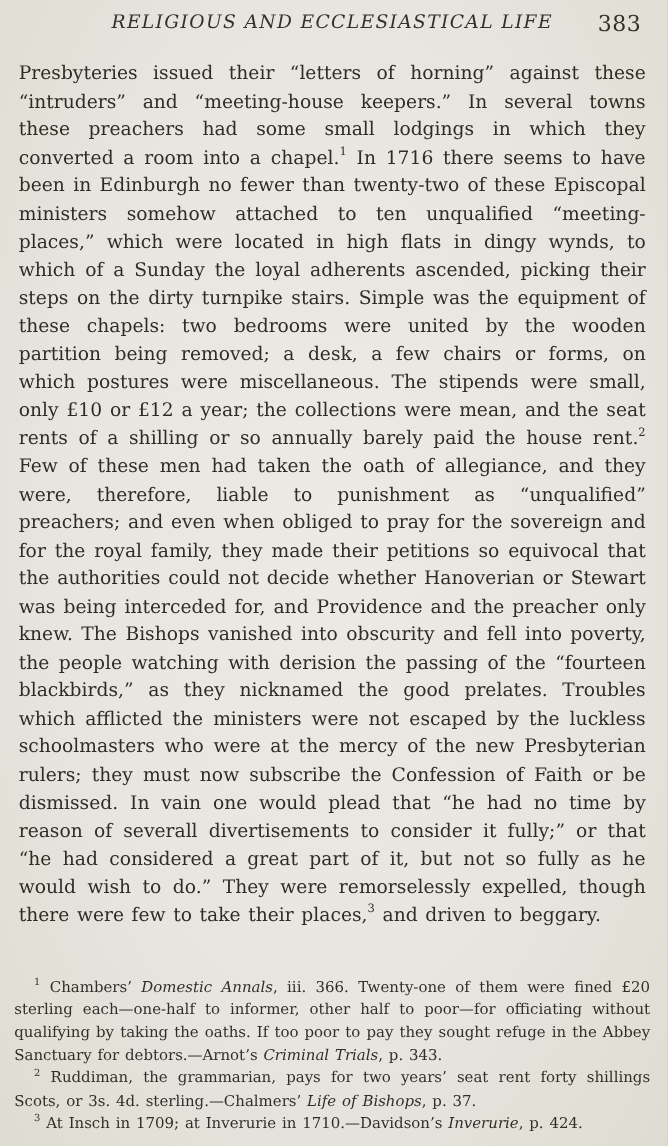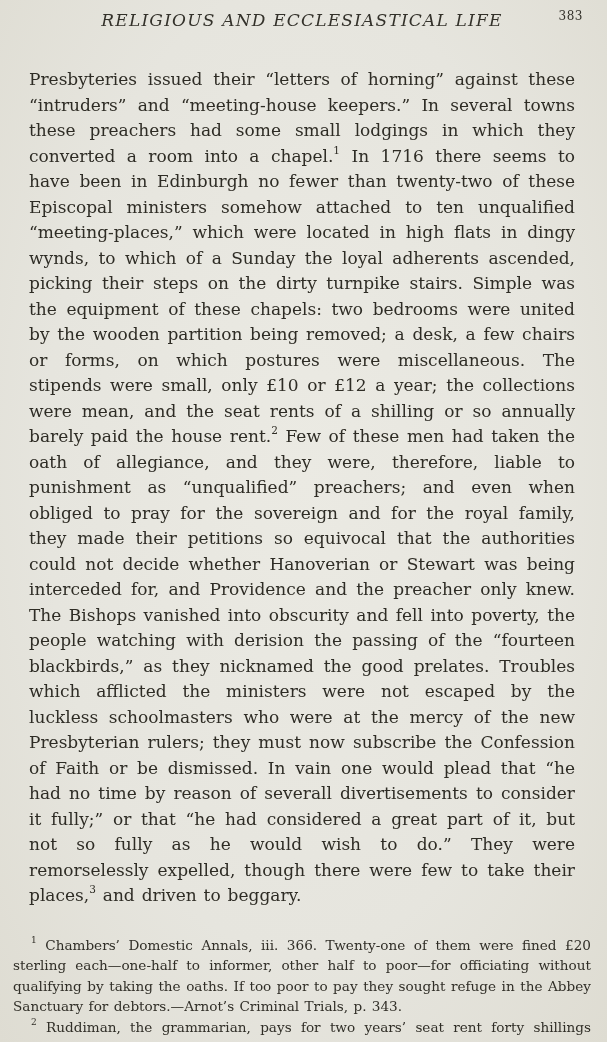--- a/index.html
+++ b/index.html
@@ -26,52 +26,52 @@
     letter-spacing: 1.2px;
     padding-top: 2px;
     color: #33312a;
     flex: 0 0 auto;
   }
   .page-number {
     position: absolute;
     right: 8px; top: 1px;
     font-style: normal;
     letter-spacing: 0.5px;
-    font-size: 12px;
+    font-size: 20px;
   }
   .body {
     margin-top: 21px;
     font-size: 17px;
     line-height: 25.5px;
     text-align: justify;
     word-spacing: 1.5px;
     flex: 0 0 auto;
   }
-  .body p { margin: 16px; }
+  .body p { margin: 4px; }
   .body p.indent { text-indent: 34px; }
   sup.fn-ref {
     font-size: 10.5px;
     line-height: 0;
     position: relative;
     top: -1px;
     vertical-align: super;
   }
   .footnotes {
     margin-top: auto;
     padding-top: 10px;
     font-size: 13.6px;
     line-height: 20.6px;
     text-align: justify;
     word-spacing: 1px;
     color: #302e27;
     flex: 0 0 auto;
   }
   .footnotes p.footnote { margin: 0; text-indent: 18px; }
   .footnotes sup.fn-ref { font-size: 9px; }
-  .i { }
+  .i { font-style: italic; }
 </style>
 </head>
 <body>
 
 <div class="page">
   <div class="header">
     <span class="running-title">RELIGIOUS AND ECCLESIASTICAL LIFE</span>
     <span class="page-number">383</span>
   </div>
   <div class="body">

